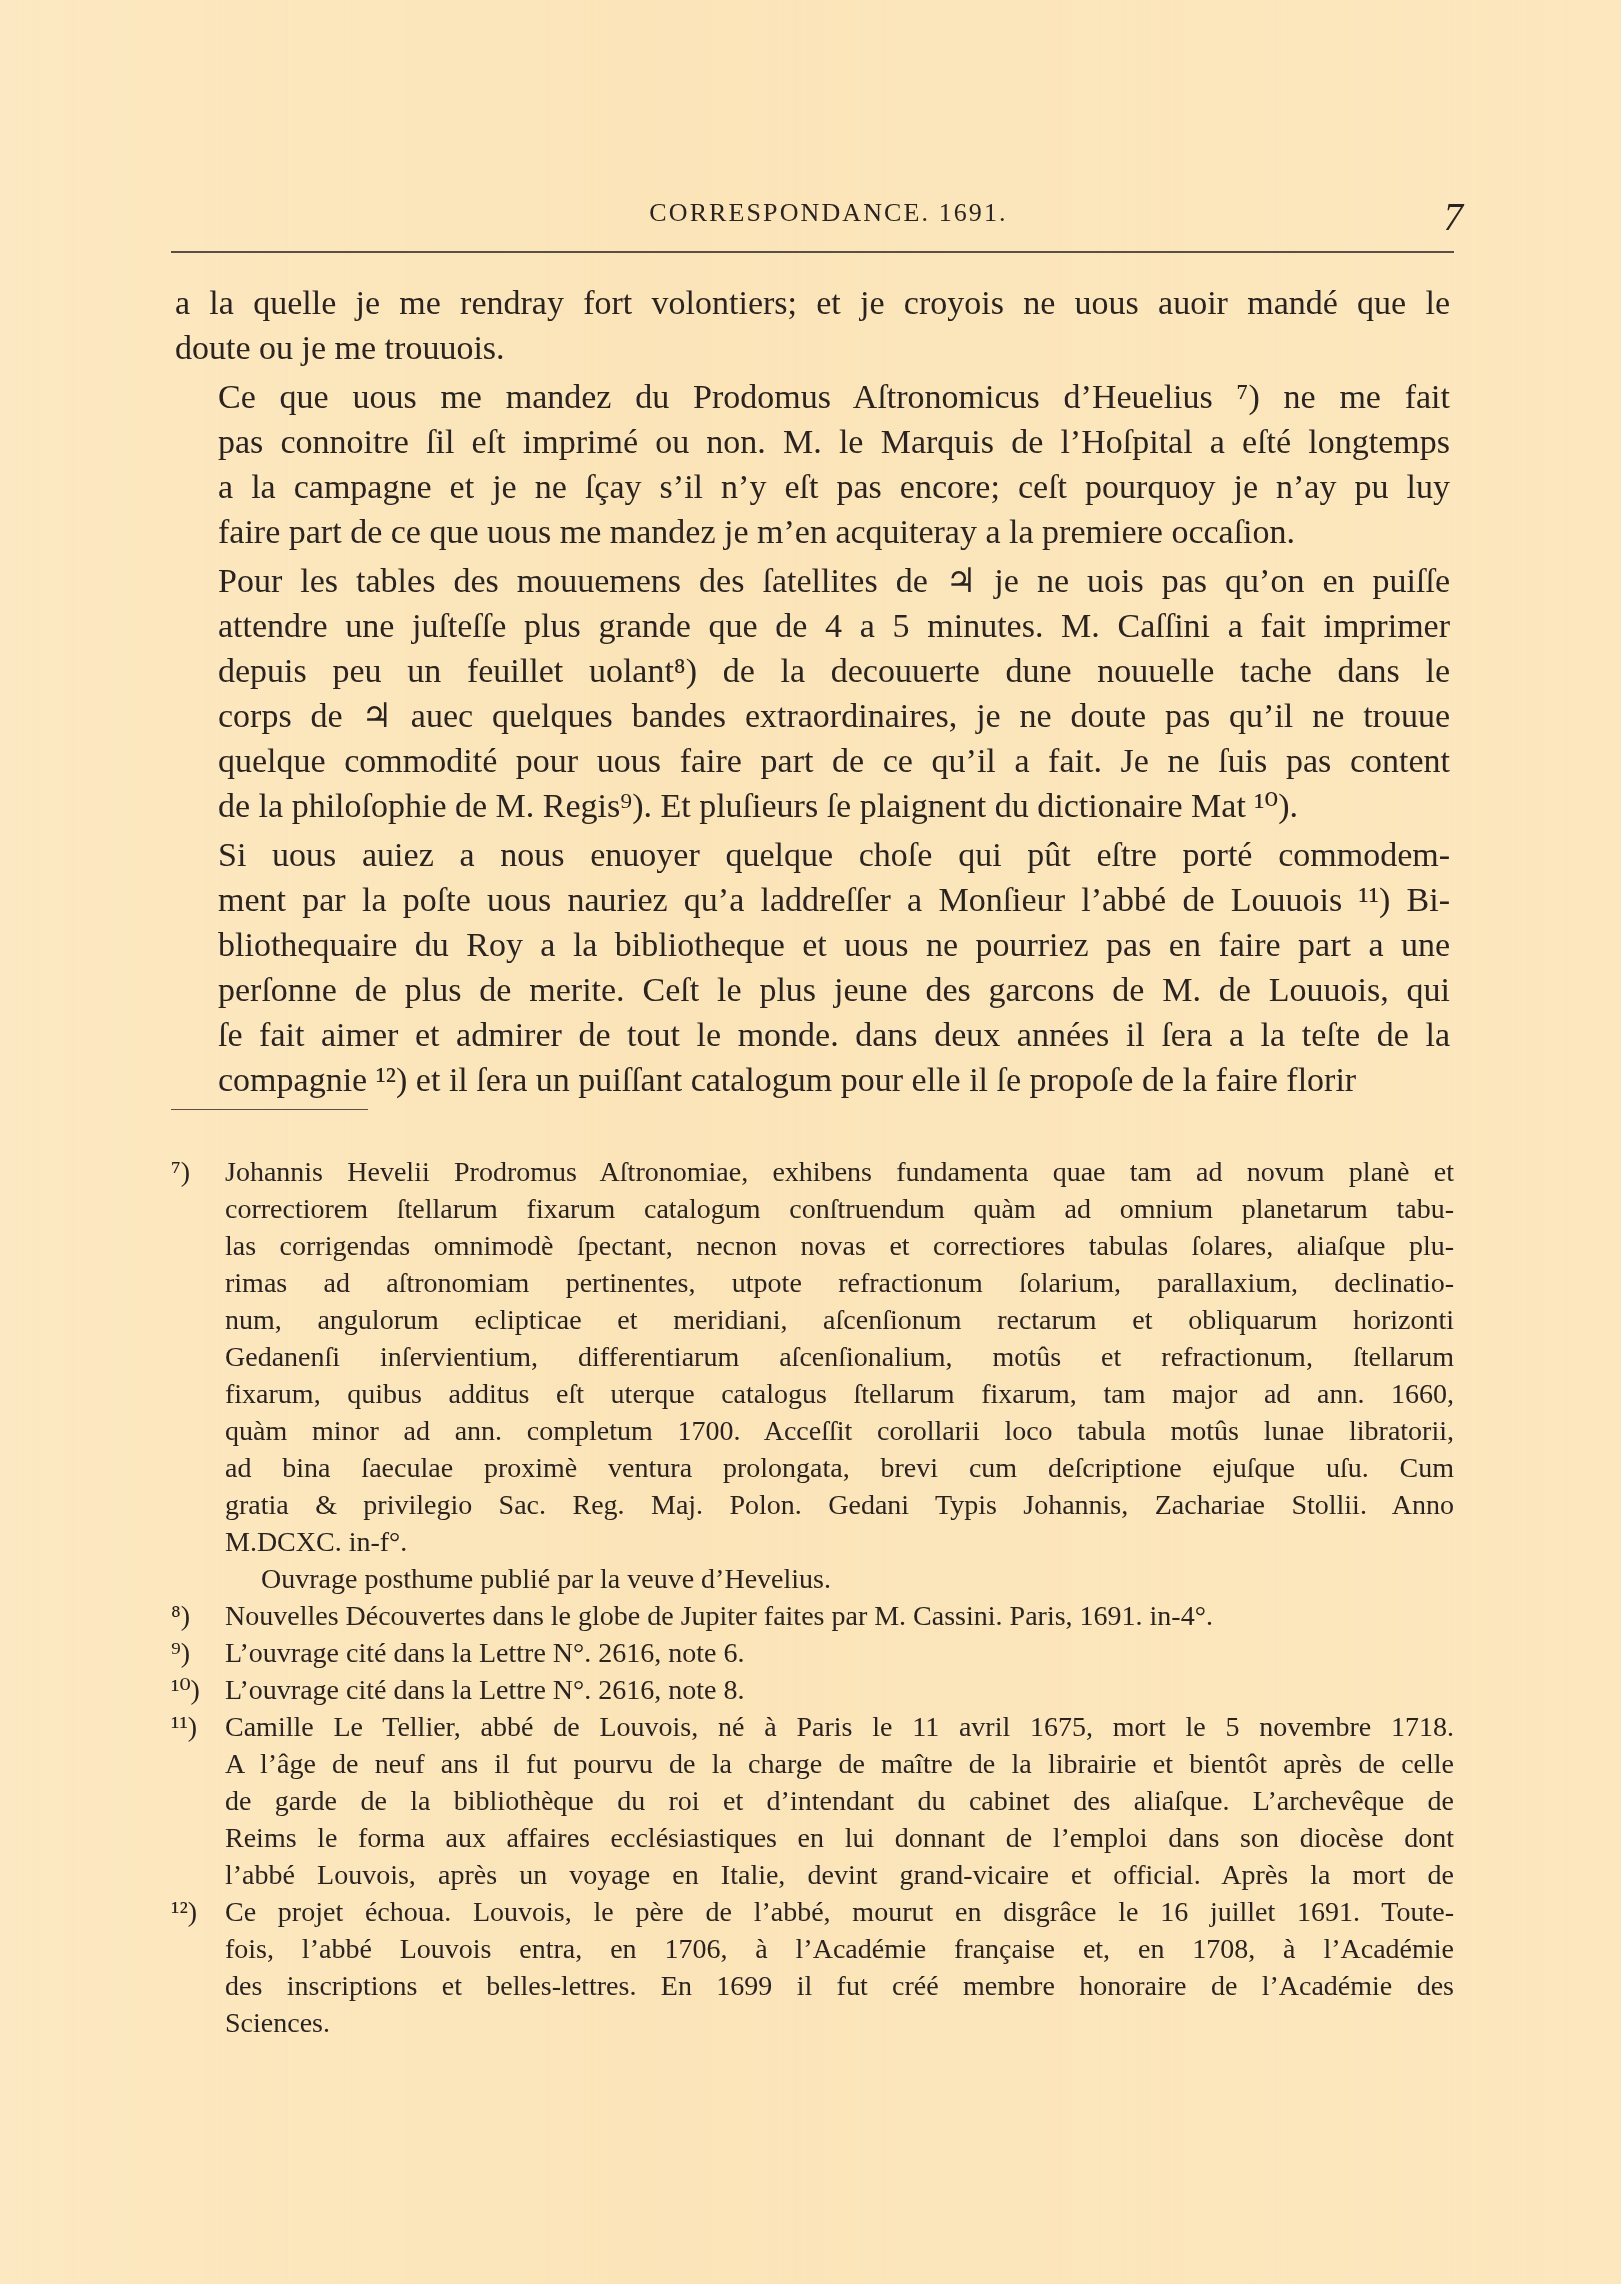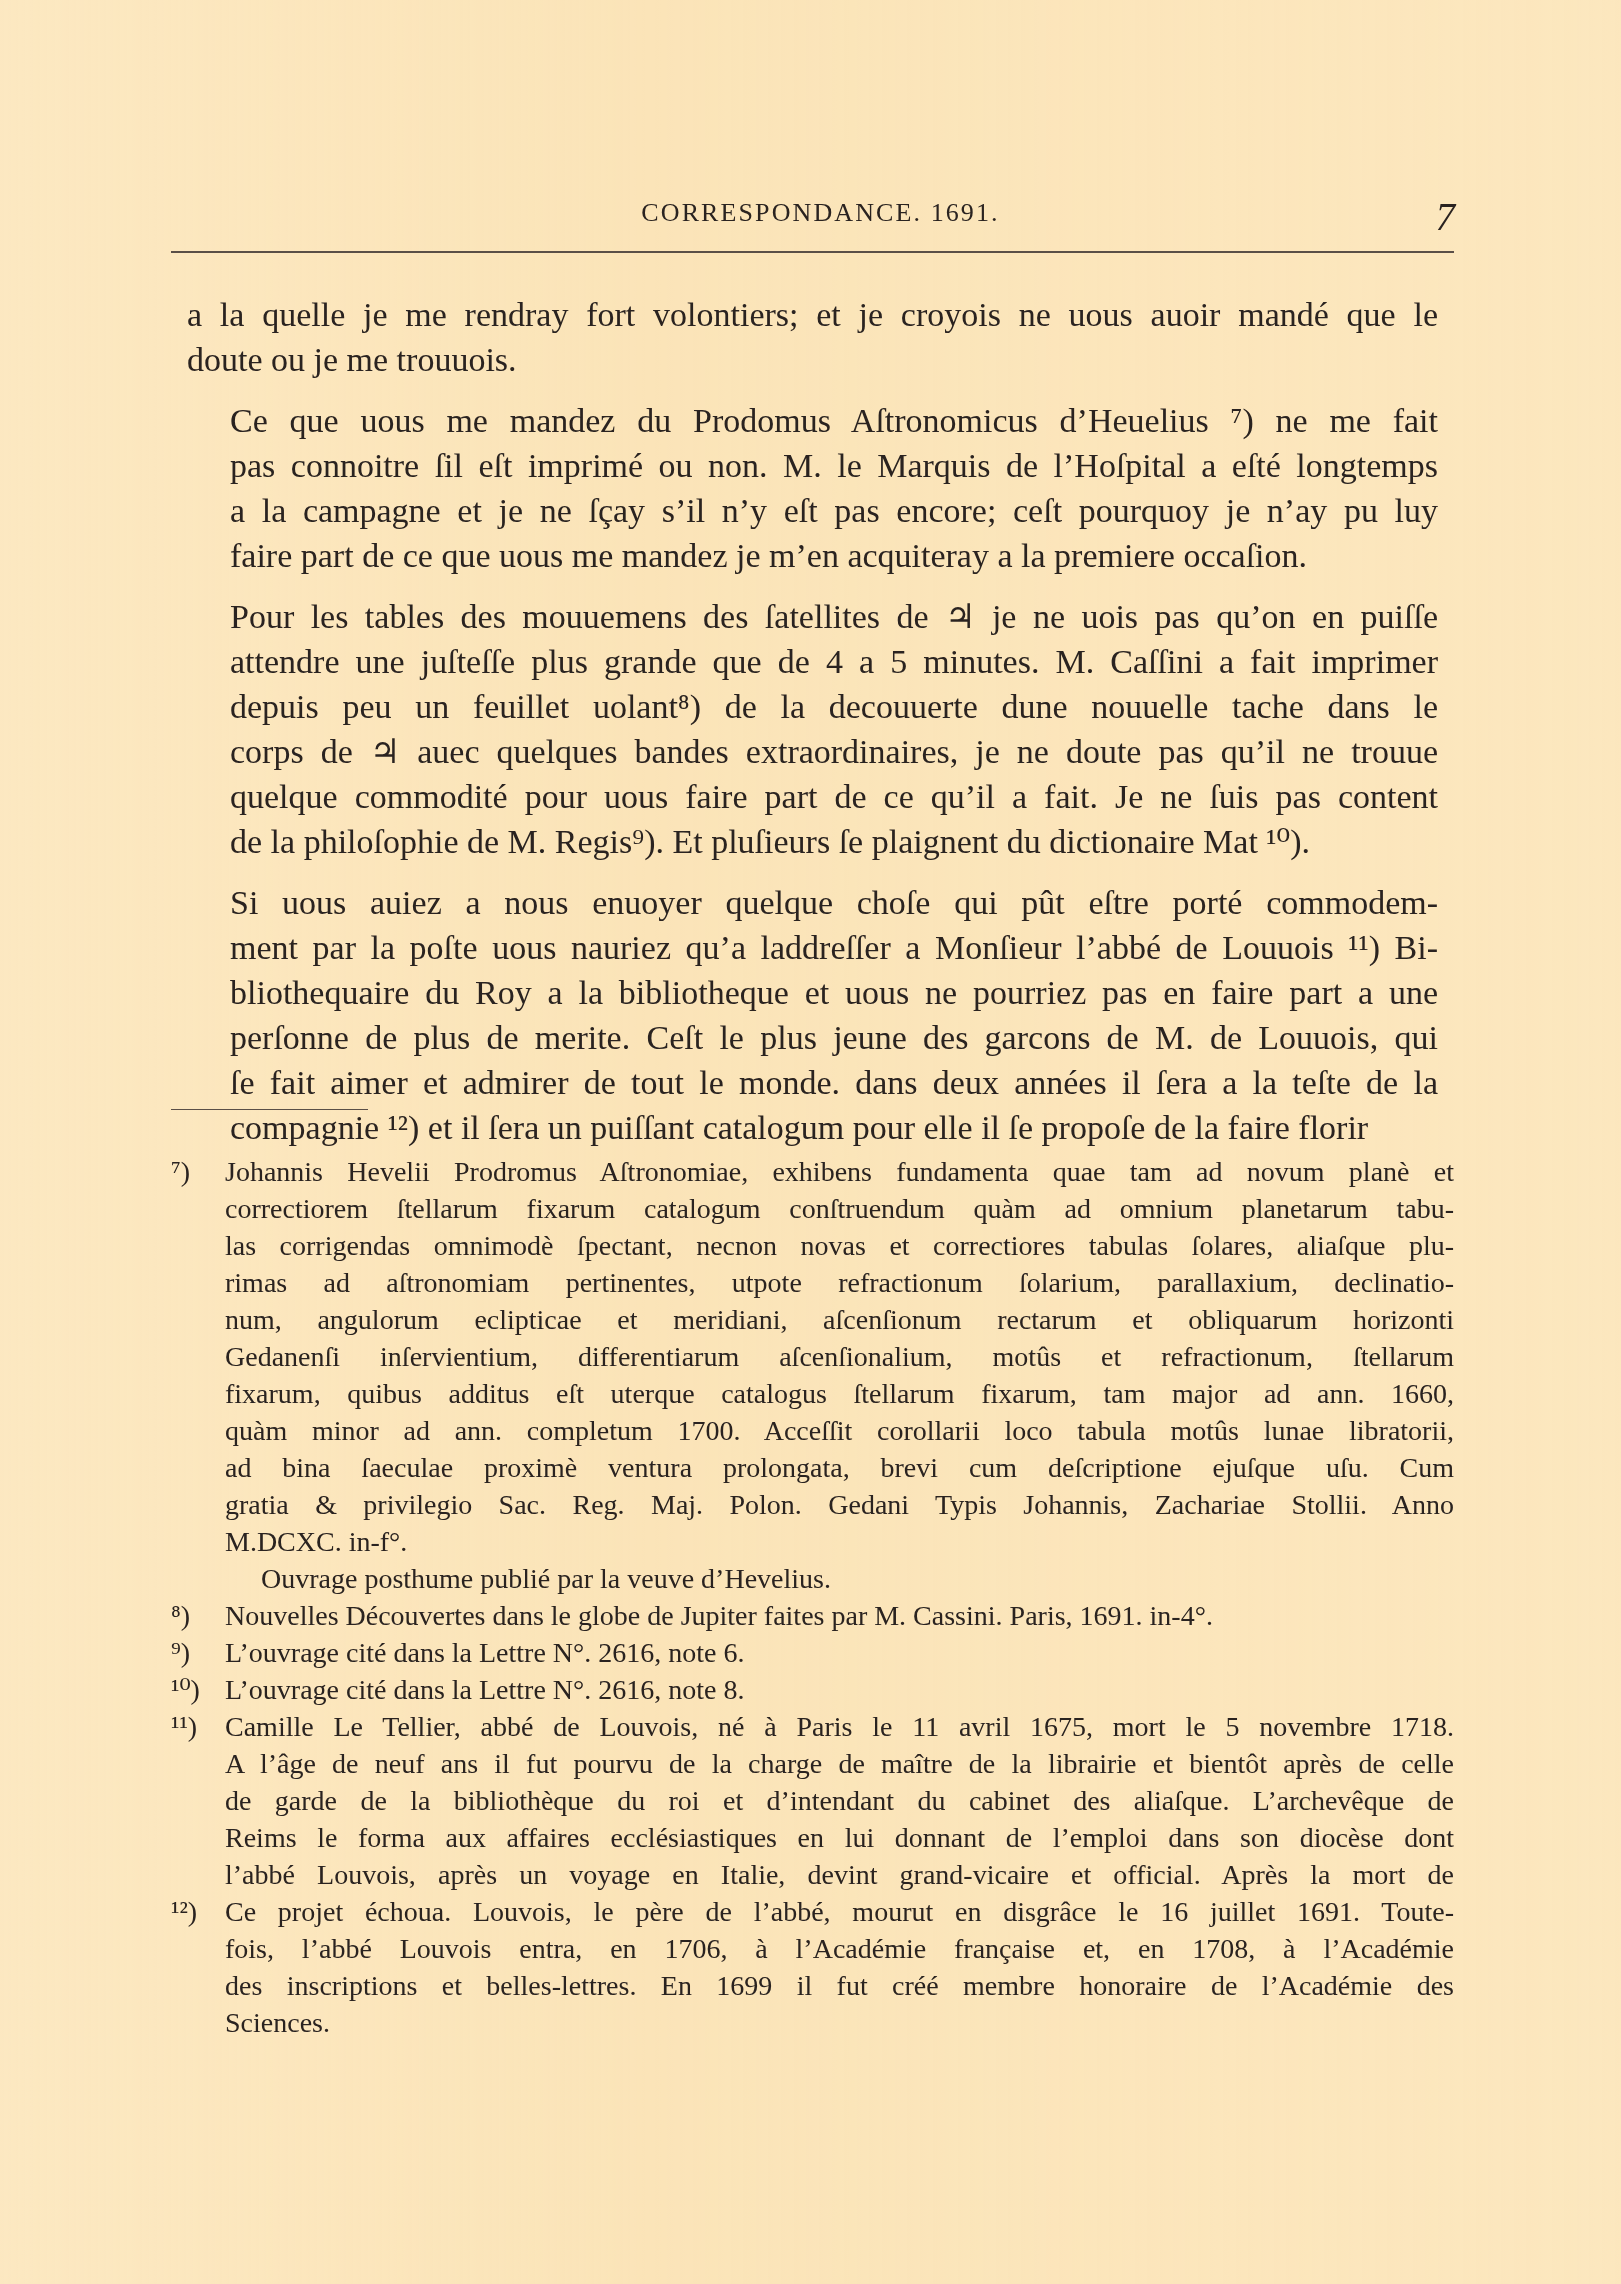--- a/index.html
+++ b/index.html
@@ -6,39 +6,39 @@
   body {
     width:1622px; height:2284px;
     background:#fbe4b8;
     background-image: linear-gradient(90deg, rgba(255,240,210,0.35), rgba(250,226,182,0.0) 40%, rgba(255,238,205,0.3));
     color:#2a2320;
     font-family:"Liberation Serif","DejaVu Serif",serif;
     position:relative; overflow:hidden;
   }
   .page { position:absolute; left:171px; top:0; width:1283px; }
   .running-head {
-    position:absolute; top:198px; left:8px; width:1283px; height:41px;
+    position:absolute; top:198px; left:16px; width:1283px; height:41px;
   }
   .running-title {
     position:absolute; left:0; right:0; text-align:center;
     font-size:26px; letter-spacing:2.1px; top:0;
     font-variant:small-caps;
   }
   .page-number {
     position:absolute; right:7px; top:-4.1px; font-size:39px; font-style:italic;
   }
   .head-rule {
     position:absolute; top:251px; left:0; width:1283px; height:0;
     border-top:2.1px solid #5a4f47;
   }
   .body-text {
     position:absolute; top:276px; left:0; width:1283px;
     font-size:34px; line-height:45px; text-align:justify;
   }
-  .body-text p { margin:16px; }
+  .body-text p { margin:4px; }
   .body-text p.indent { text-indent:43px; }
   .line { display:block; text-align:justify; text-align-last:justify; white-space:nowrap; }
   .line.last { text-align-last:left; }
   .fn-rule {
     position:absolute; top:1109px; left:0; width:197px; border-top:1.7px solid #5a4f47;
   }
   .footnotes {
     position:absolute; top:1153px; left:0; width:1283px;
     font-size:28px; line-height:37px;
   }

